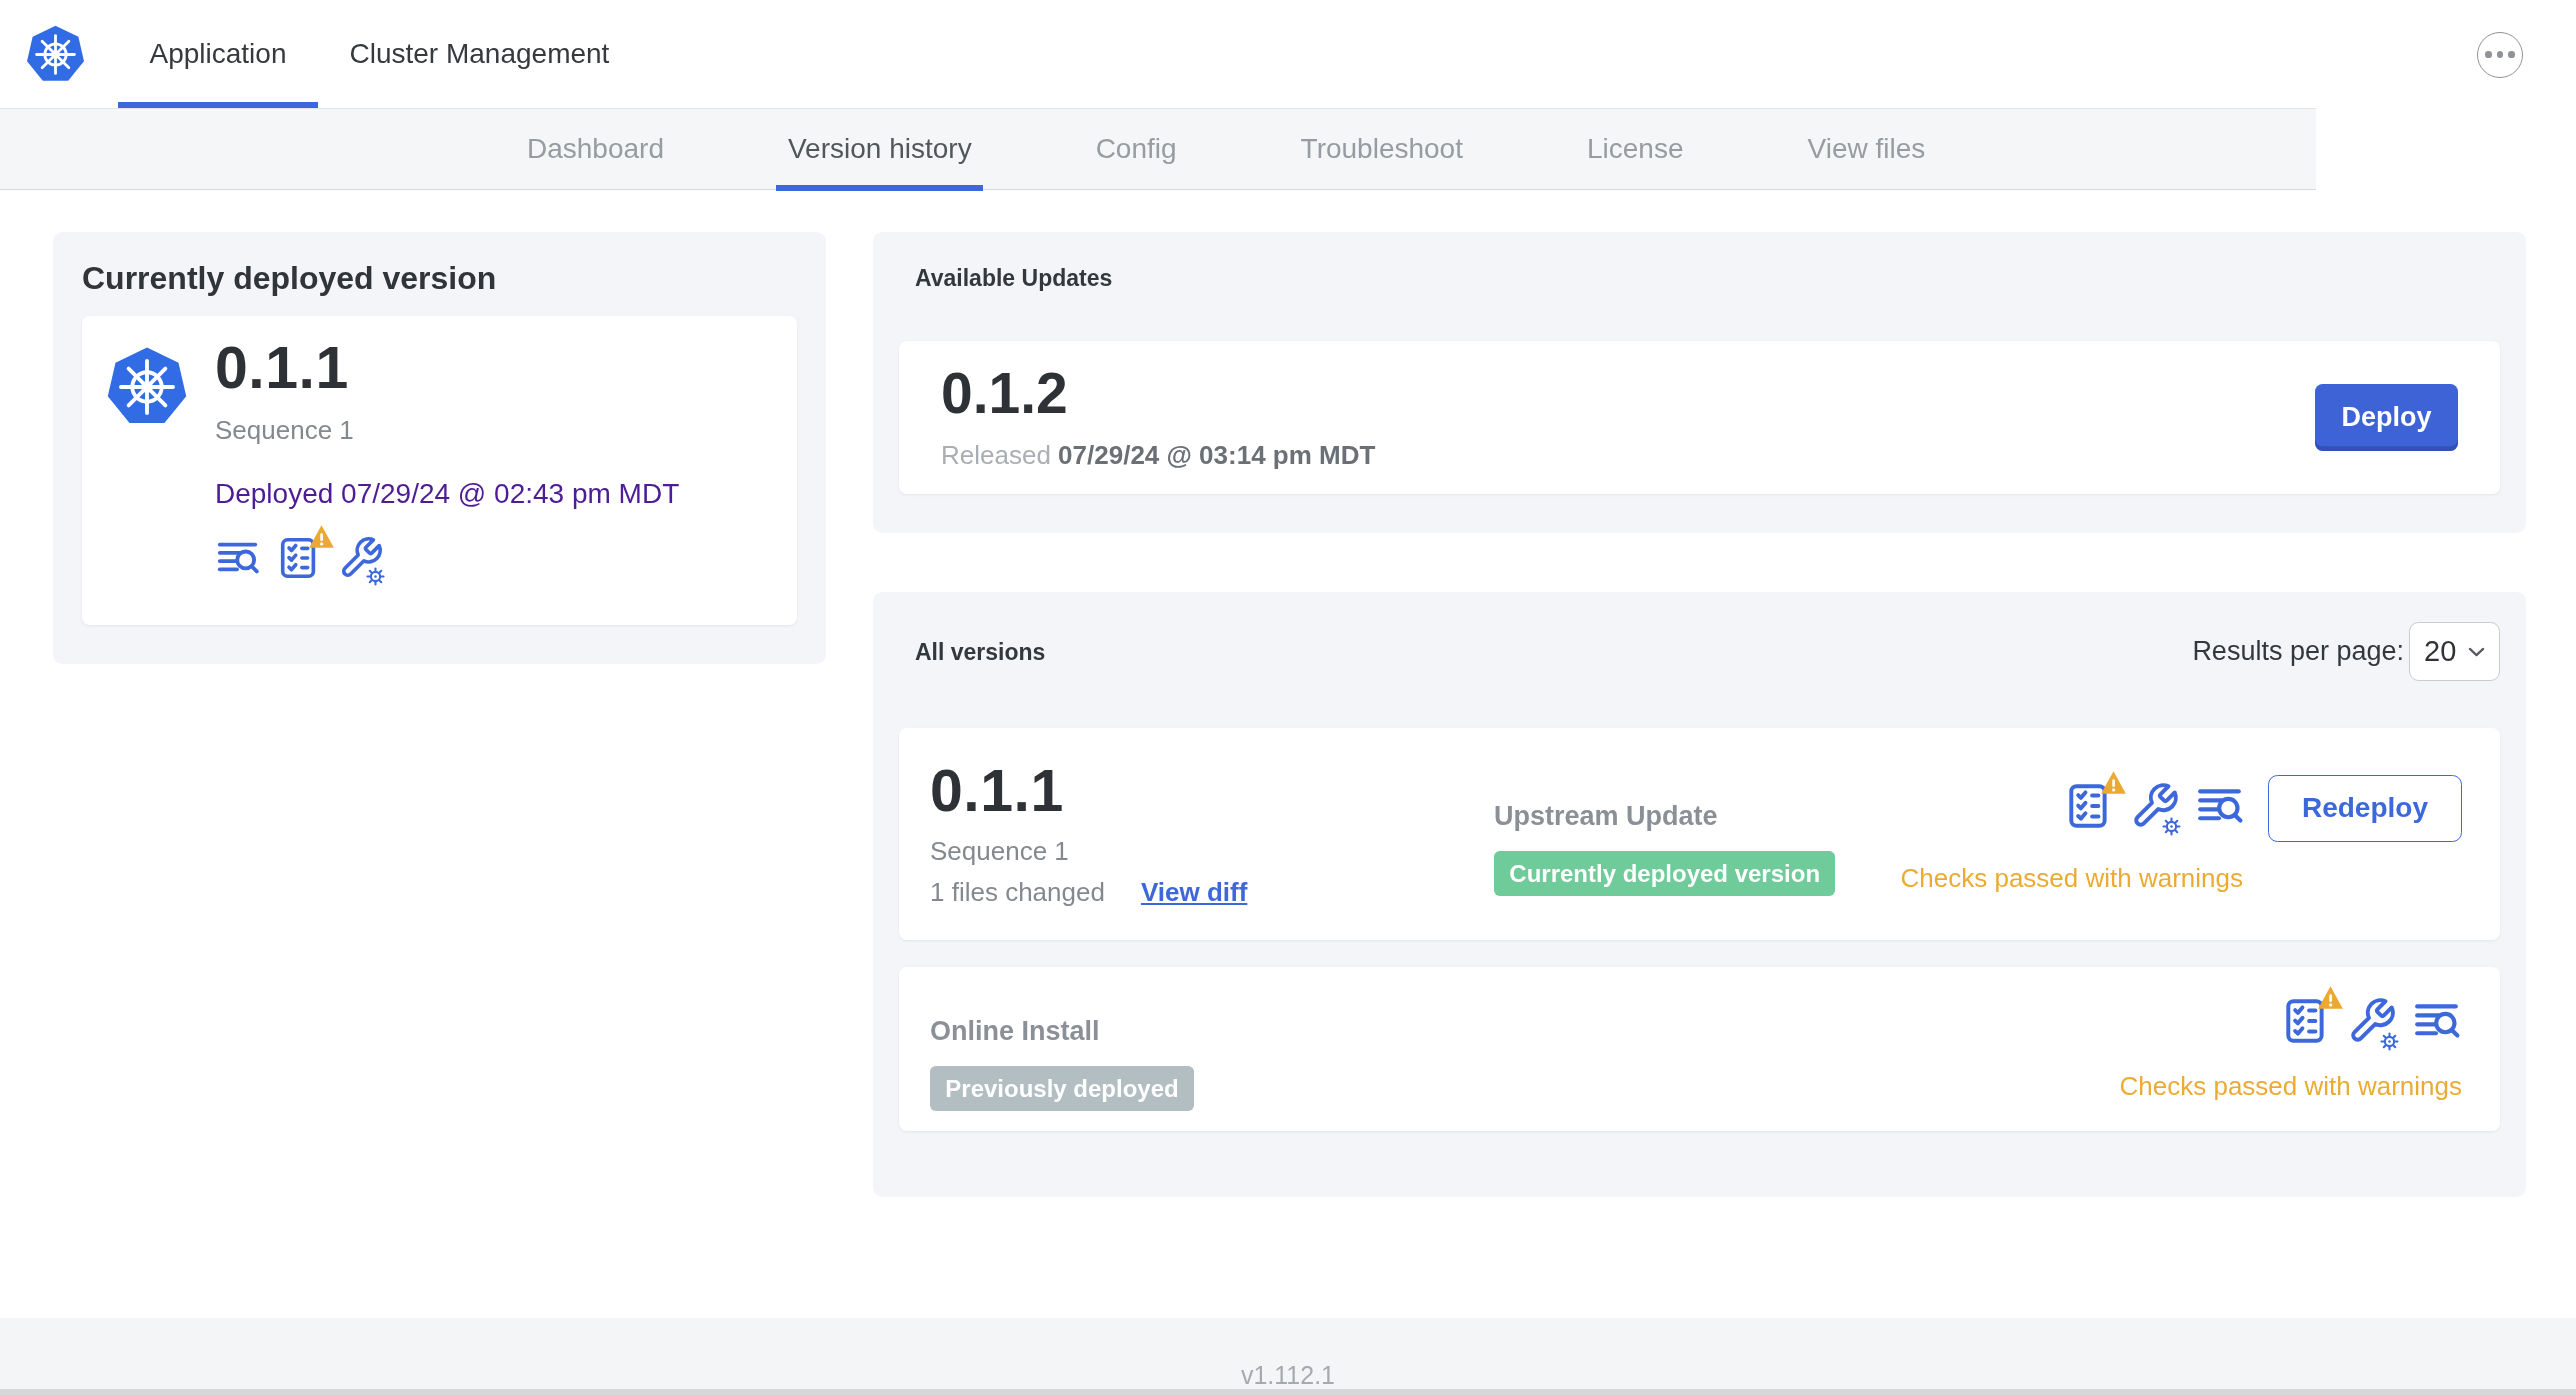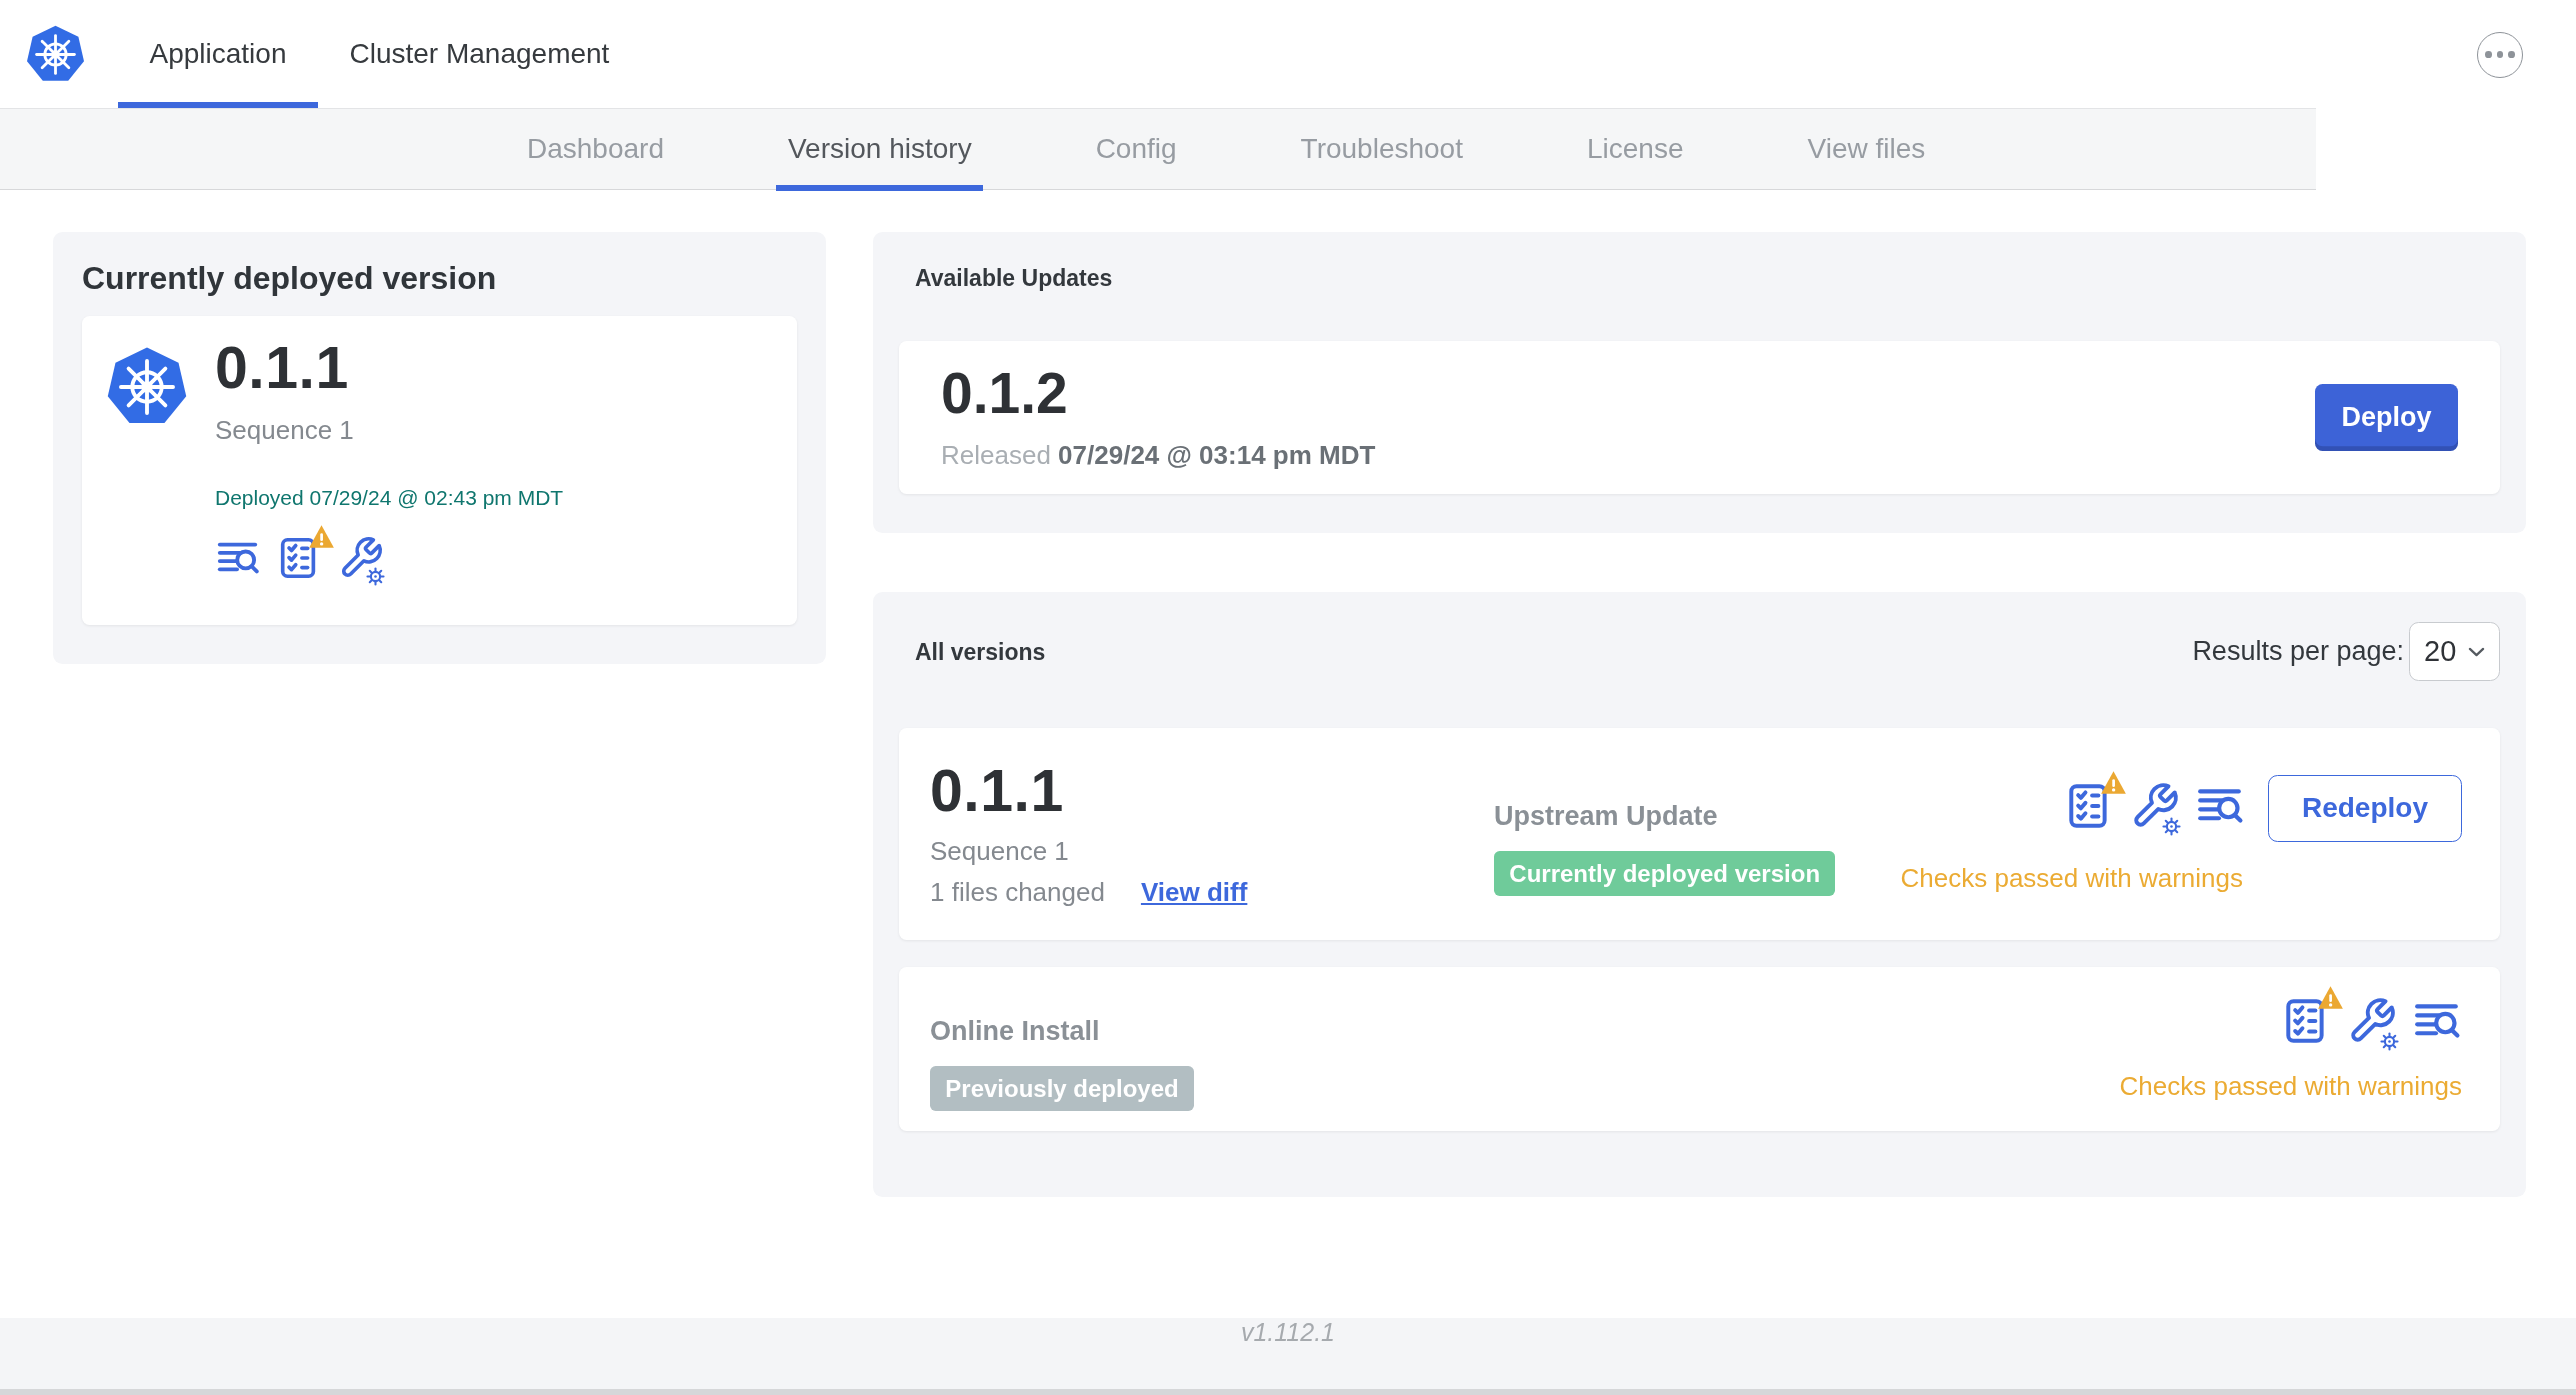--- a/index.html
+++ b/index.html
@@ -33,21 +33,21 @@
   .card-title-lg { font-size:32px; font-weight:700; color:#30353a; line-height:38px; }
   .card-title { font-size:23px; font-weight:700; color:#33383d; line-height:34px; }
   .white-card { background:#fff; border-radius:7.6px; box-shadow:0 1px 2.9px rgba(0,0,0,.07); }
 
   
   .card-current { left:53px; top:232px; width:773px; height:432px; padding:27px 29px; }
   .card-current .white-card { margin-top:19px; margin-left:0px; padding:21px 23px 29px 23px; display:flex; gap:26px; min-height:309px; }
   .k8s-big { width:84px; height:84px; flex-shrink:0; margin-top:7.6px; }
   .ver-num { font-size:59px; font-weight:700; color:#2e3135; line-height:63px; letter-spacing:0.5px; }
   .seq { font-size:26px; color:#84898f; margin-top:15.3px; }
-  .deployed-ts { font-size:21px; color:#0f766e; margin-top:40px; }
+  .deployed-ts { font-size:28px; color:#4c1d95; margin-top:32px; }
   .icon-row { display:flex; gap:15.3px; margin-top:25px; align-items:flex-end; }
   .icon-wrap { position:relative; display:inline-block; cursor:pointer; }
   .icon-48 { width:46px; height:46px; }
   .icon-52 { width:50px; height:50px; }
   .warn-tri { position:absolute; top:-11.5px; right:-12.4px; width:27px; height:25px; }
   .gear-ovl { position:absolute; right:-3.8px; bottom:-2.9px; width:23px; height:23px; }
 
   
   .card-updates { left:873px; top:232px; width:1653px; height:301px; padding:29px 26px 0 26px; }
   .card-updates .white-card { margin-top:46px; height:153px; padding:0 42px; display:flex; align-items:center; justify-content:space-between; }
@@ -73,21 +73,21 @@
   .badge { display:inline-block; margin-top:19px; padding:8.6px 15.3px; border-radius:5.7px; color:#fff; font-size:24px; font-weight:700; }
   .badge.green { background:#6fcb9a; }
   .badge.gray { background:#b2bec2; }
   .vcol3 { display:flex; flex-direction:column; align-items:flex-end; }
   .vcol3 .actions { display:flex; align-items:center; gap:23px; }
   .redeploy-btn { height:67px; padding:0 33px; background:#fff; border:1.9px solid #3d68dc; border-radius:9.5px; color:#3d68dc; font-size:28px; font-weight:700; font-family:inherit; cursor:pointer; }
   .checks-status { margin-top:21px; font-size:26px; color:#ebab33; cursor:pointer; }
   .checks-status.shift { margin-right:219px; }
 
   
-  .footer { position:absolute; left:0; top:1318px; width:2576px; height:72px; background:#f4f5f7; display:flex; align-items:flex-start; justify-content:center;font-style:italic; }
+  .footer { position:absolute; left:0; top:1318px; width:2576px; height:72px; background:#f4f5f7; display:flex; align-items:flex-end; justify-content:center; }
   .footer-ver { font-size:25px; color:#a6aaae; }
   .bottom-strip { position:absolute; left:0; top:1389px; width:2576px; height:6.7px; background:#d6d7d9; }
 </style>
 </head>
 <body>
 
 <div class="topnav">
   <div class="brand">
     <svg viewBox="0 0 100 100">
       <polygon points="50,3 87.5,21 96.7,61 70.8,93 29.2,93 3.3,61 12.5,21" fill="#326ce5"></polygon>

